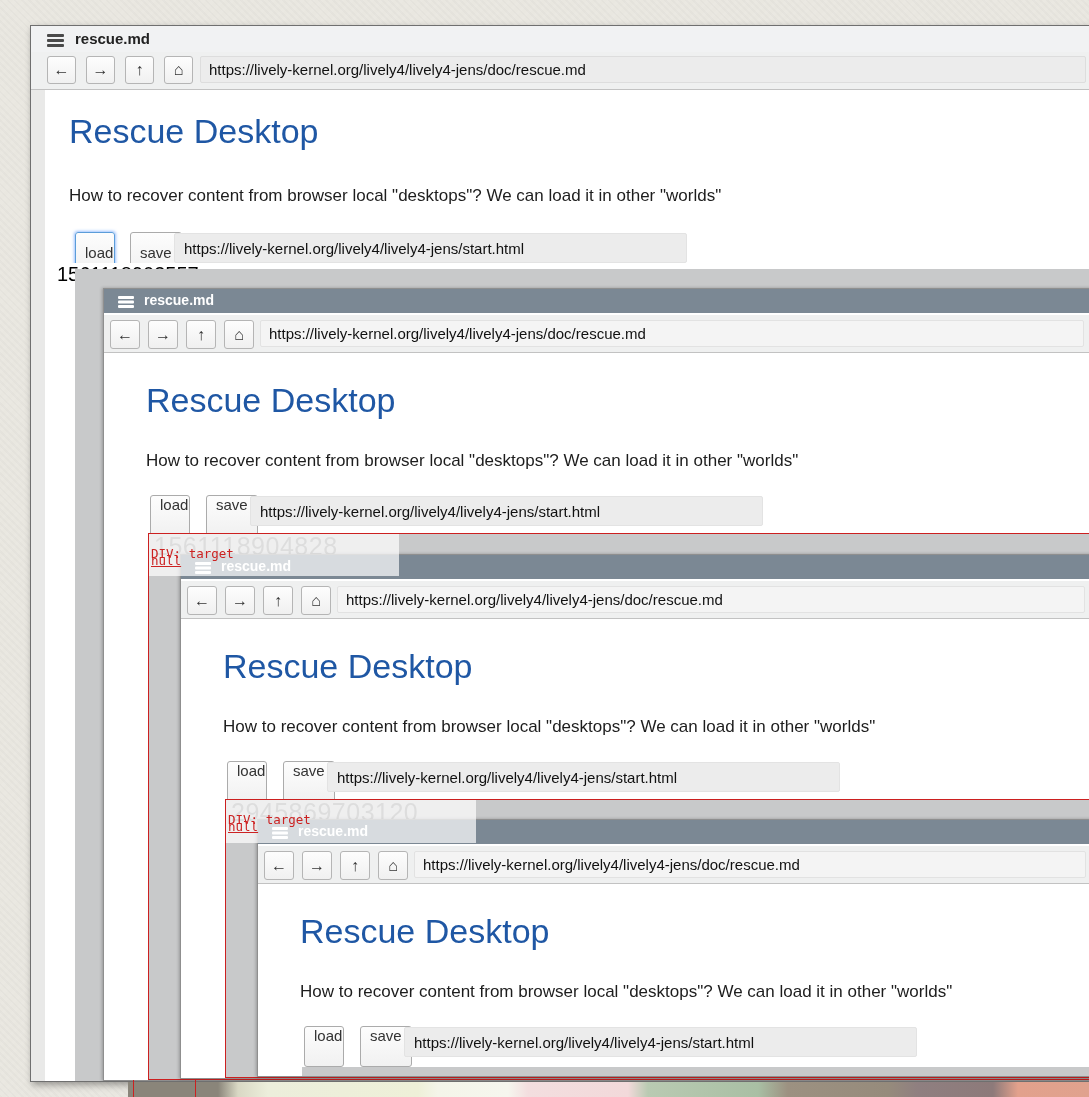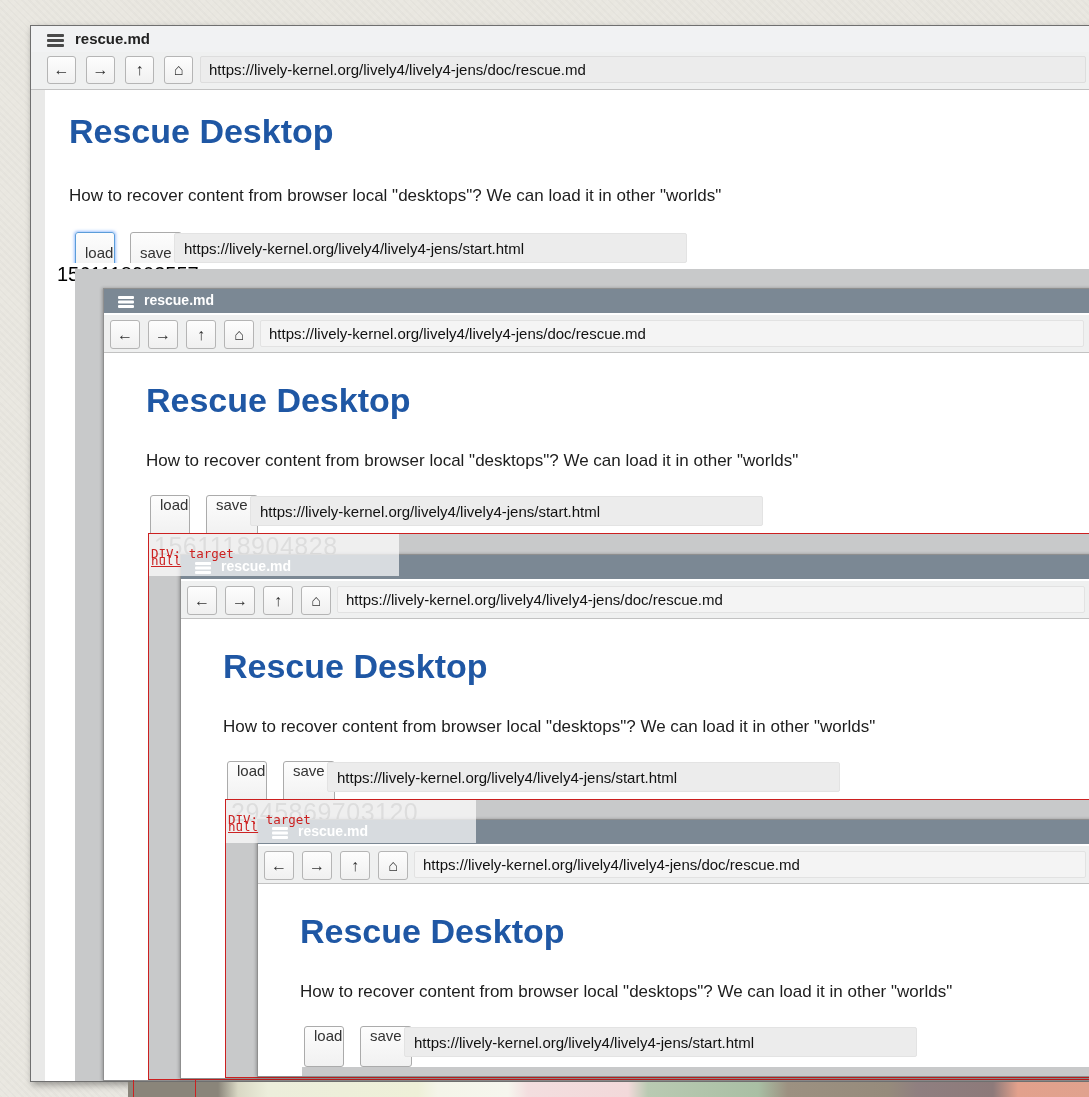--- a/index.html
+++ b/index.html
@@ -23,21 +23,21 @@
           box-shadow:0 5px 0 #4a4a4a,0 10px 0 #4a4a4a;}
   .navbar{position:absolute;left:0;right:0;background:#eff0f0;border-bottom:1px solid #c2c2c2;}
   #w1 .navbar{top:26px;height:37px;}
   .navbtn{position:absolute;top:4px;width:29px;height:28px;box-sizing:border-box;
           background:linear-gradient(#fdfdfd,#f0f0f0);border:1px solid #b5b5b5;border-radius:3px;
           color:#333;font-weight:bold;font-size:16px;line-height:26px;text-align:center;padding:0;}
   .urlbox{position:absolute;top:4px;height:27px;box-sizing:border-box;background:#ececec;
           border:1px solid #dddddd;border-radius:2px;font-family:"Liberation Sans",sans-serif;
           font-size:15px;color:#111;padding:0 8px;}
   #w1 .content{position:absolute;left:14px;right:0;top:64px;bottom:0;background:#fff;}
-  .h1{position:absolute;font-size:34px;font-weight:bold;color:#1f57a4;white-space:nowrap;}
+  .h1{position:absolute;font-size:34px;font-weight:normal;color:#1f57a4;white-space:nowrap;}
   .para{position:absolute;font-size:17px;color:#1d1d1d;white-space:nowrap;text-align:center;}
   .btn{position:absolute;height:41px;box-sizing:border-box;background:linear-gradient(#fdfdfd,#f1f1f1);
        border:1px solid #ababab;border-radius:3px;color:#333;font-size:15px;padding:0 9px;
        font-family:"Liberation Sans",sans-serif;}
   .btn.focused{border:1px solid #5b9dd9;box-shadow:0 0 3px 1px rgba(77,144,254,.55);}
   .startbox{position:absolute;height:30px;box-sizing:border-box;background:#ececec;border:1px solid #e3e3e3;
             border-radius:2px;font-size:15px;color:#111;padding:0 9px;font-family:"Liberation Sans",sans-serif;}
   .ts{position:absolute;font-size:20px;color:#000;background:#fff;padding-right:6px;line-height:22px;}
   .shot{position:absolute;left:30px;top:179px;right:0;bottom:0;background:#c8c9ca;}
   

